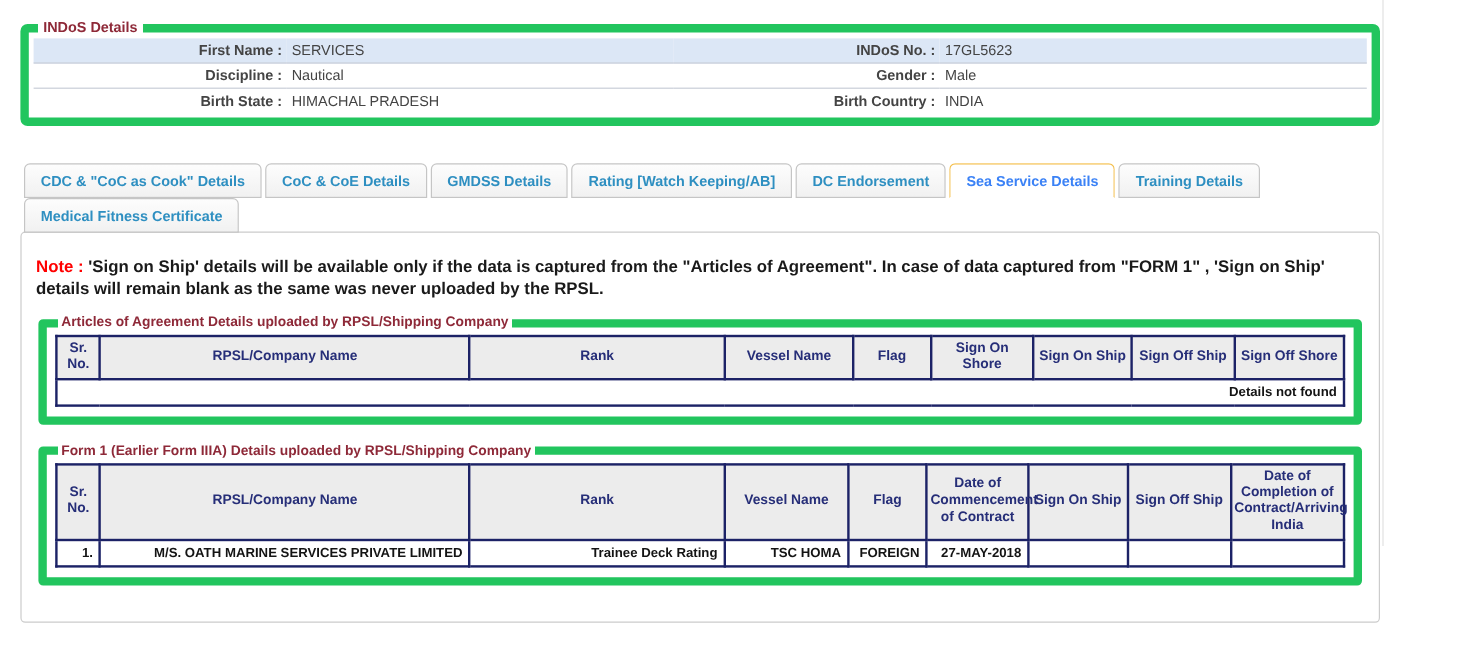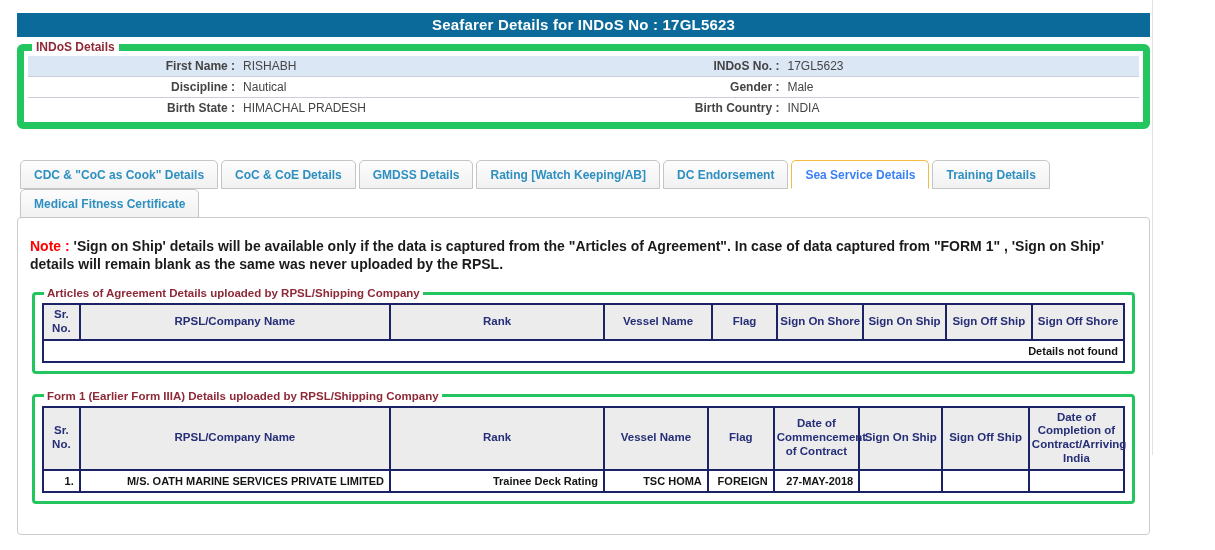--- a/index.html
+++ b/index.html
@@ -51,21 +51,21 @@
 
   
   .panel {
     border: 1px solid #cccccc; border-radius: 4px; background: #fff;
     position: relative; z-index: 1; min-height: 258px; padding: 18px 10px 14px 10px;
   }
   .note { font-size: 14px; font-weight: bold; color: #1a1a1a; line-height: 1.25; margin: 2px 2px 14px 2px; }
   .note .red { color: #ff0000; }
 
   fieldset.tbl-box {
-    border: 3px solid #22c55e; border-radius: 4px; margin: 0 4px 16px 4px;
+    border: 7px solid #22c55e; border-radius: 4px; margin: 0 4px 16px 4px;
     padding: 4px 7px 8px 7px;
   }
   fieldset.tbl-box legend { color: #8e2938; font-weight: bold; font-size: 11.5px; padding: 0 3px; margin-left: 2px; }
 
   table.data { width: 100%; border-collapse: collapse; table-layout: fixed; }
   table.data th, table.data td { border: 2px solid #1c2266; text-align: right; }
   table.data th {
     background: #ececec; color: #262e78; font-size: 11.5px; font-weight: bold;
     text-align: center; padding: 3px 2px; line-height: 1.2;
   }
@@ -74,29 +74,28 @@
   td.l { text-align: left; }
   .not-found { color: #cc0000; text-align: center; font-size: 12px; padding: 3px; }
 </style>
 </head>
 <body>
 
 <div class="edge-line"></div>
 
 <div class="page">
 
-  <div class="title-bar">Seafarer Details for INDoS No : 17GL5623</div>
 
   <fieldset class="box">
     <legend>INDoS Details</legend>
     <table class="kv">
       <tbody>
           <tr class="alt">
         <td class="lbl lbl1">First Name :</td>
-        <td class="val1">RISHABH</td>
+        <td class="val1">SERVICES</td>
         <td class="lbl lbl2">INDoS No. :</td>
         <td class="val2">17GL5623</td>
       </tr>
       <tr>
         <td class="lbl lbl1">Discipline :</td>
         <td class="val1">Nautical</td>
         <td class="lbl lbl2">Gender :</td>
         <td class="val2">Male</td>
       </tr>
       <tr>

